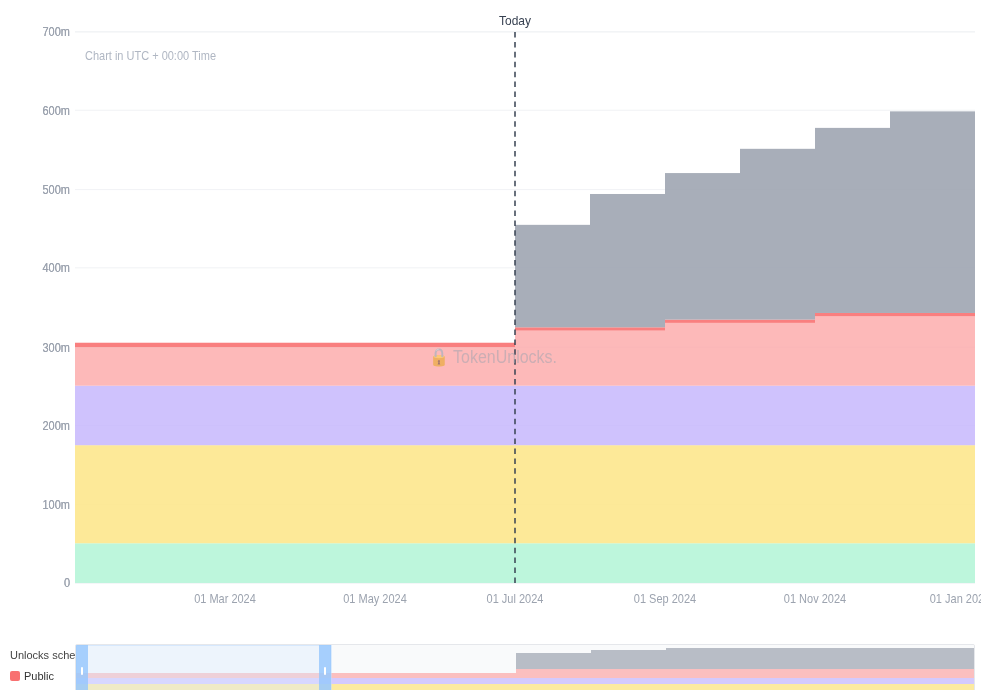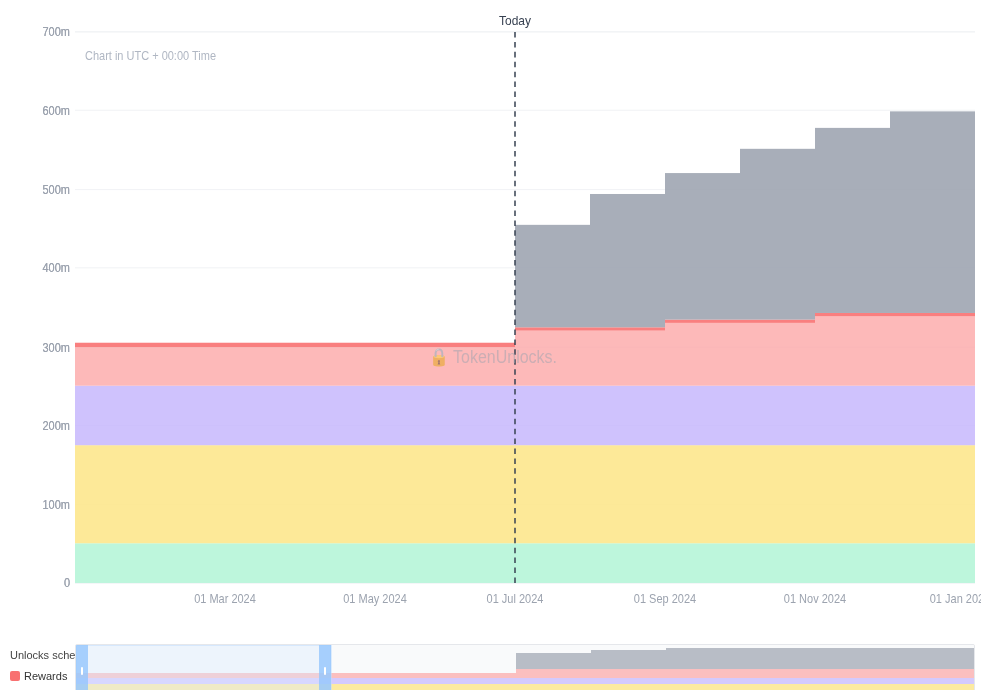--- a/index.html
+++ b/index.html
@@ -276,16 +276,16 @@
       <span class="legend-label">Binance Launchpool</span>
     </div>
 
     <div class="legend-item">
       <div class="legend-dot" style="background:#6ee7b7;"></div>
       <span class="legend-label">DAC and Nodes Public Sale</span>
     </div>
 
     <div class="legend-item" style="flex-basis:100%; margin-top:0;">
       <div class="legend-dot" style="background:#f87171;"></div>
-      <span class="legend-label">Rewards</span>
+      <span class="legend-label">Public</span>
     </div>
   </div>
 </div>
 
 </body></html>

